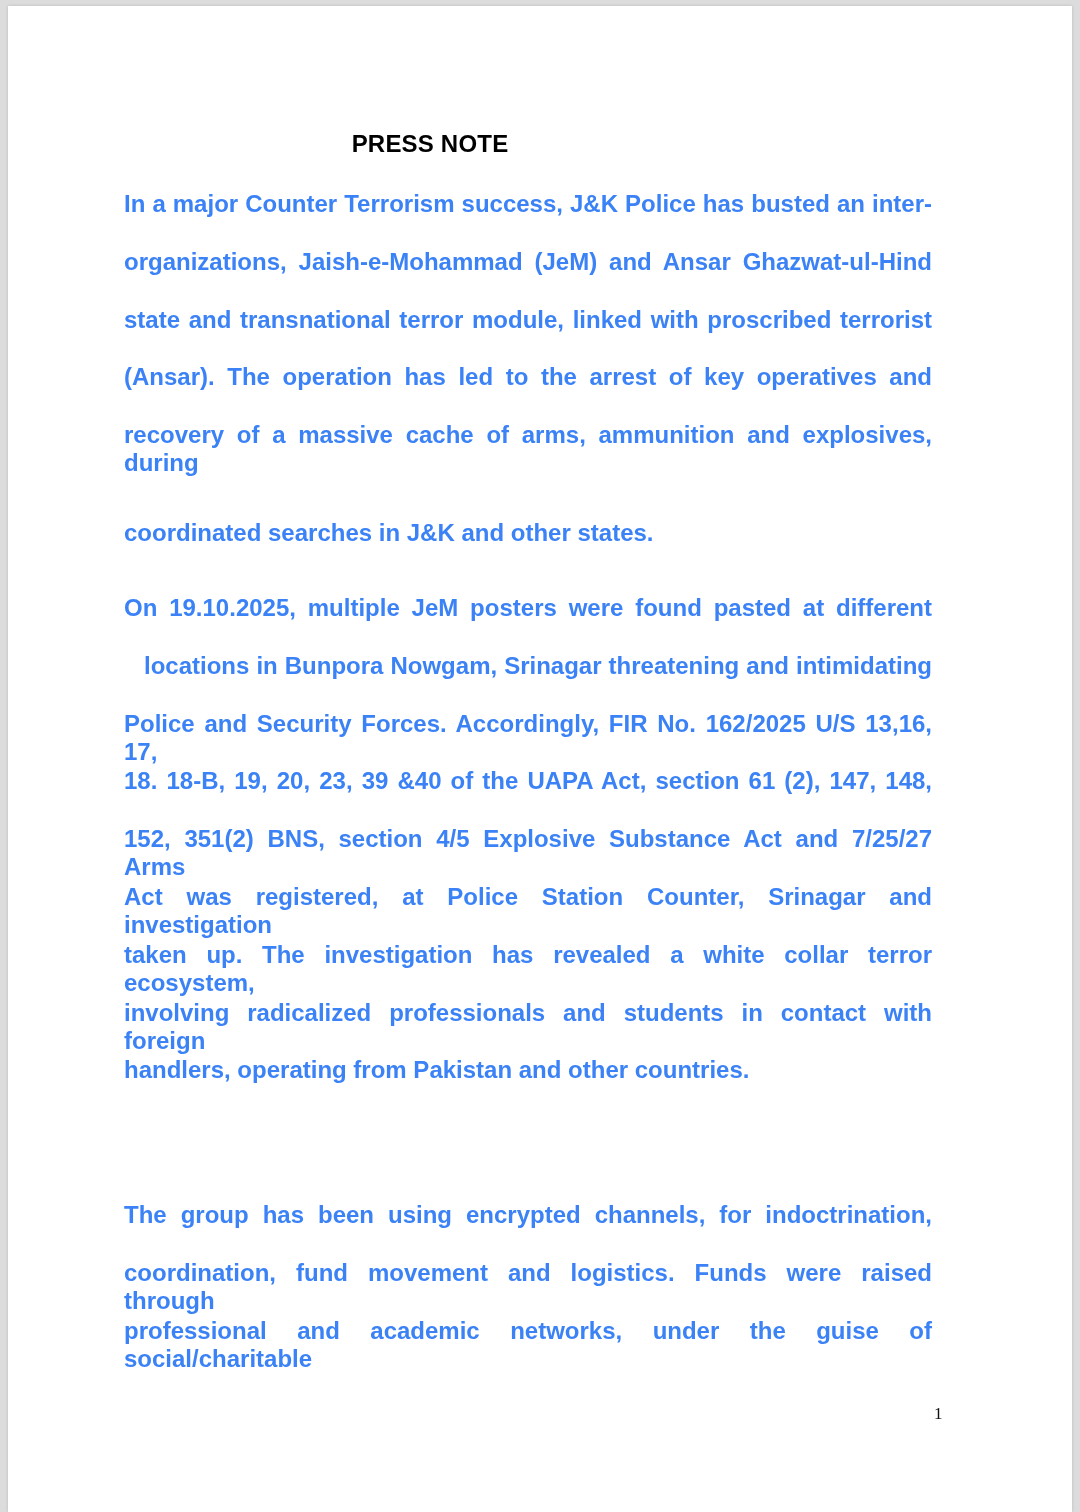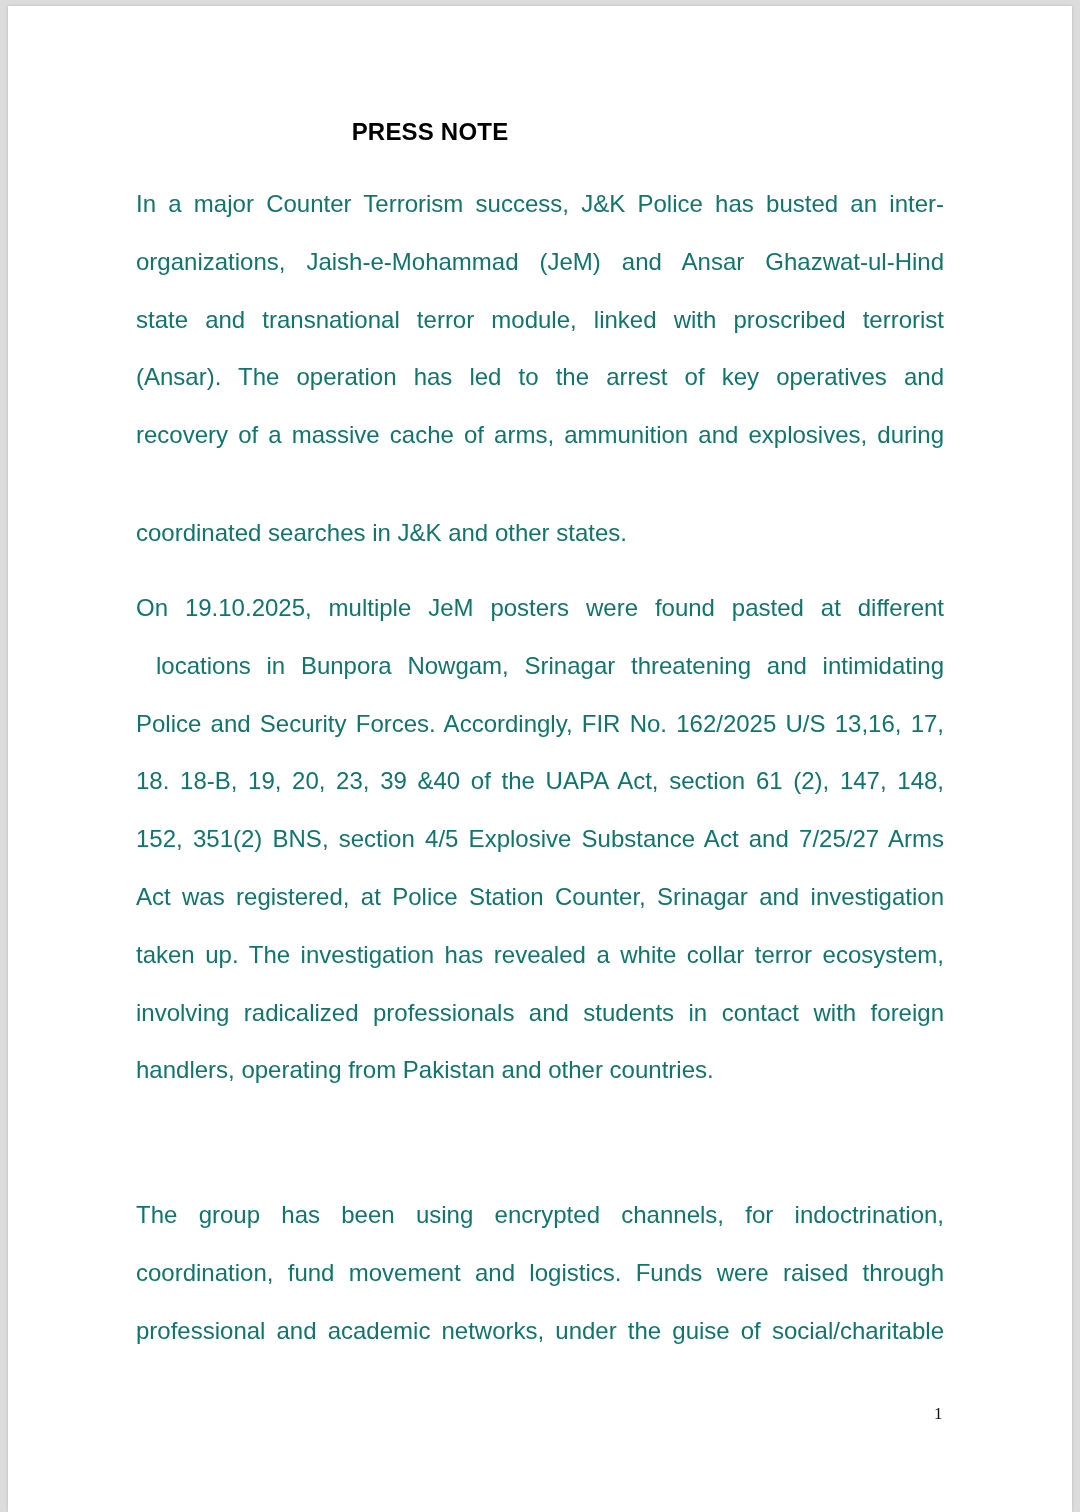--- a/index.html
+++ b/index.html
@@ -13,33 +13,34 @@
   .page {
     position: absolute;
     left: 8px; top: 6px;
     width: 1064px; height: 1506px;
     background: #ffffff;
     box-shadow: 0 0 3px rgba(0,0,0,0.15);
   }
   .title {
     position: absolute;
     left: 0; width: 844px;
-    top: 112px;
+    top: 124px;
     text-align: center;
     font-weight: bold;
     font-size: 24px;
     color: #000;
     letter-spacing: 0.2px;
   }
   .para {
     position: absolute;
-    left: 128px;
+    left: 116px;
     width: 808px;
-    color: #0f766e;
+    color: #3b82f6;
     font-size: 24px;
+    font-weight: bold;
   }
   .line {
     height: 57.8px;
     line-height: 28px;
     text-align: justify;
     text-align-last: justify;
     white-space: nowrap;
     display: block;
   }
   .line.last {

